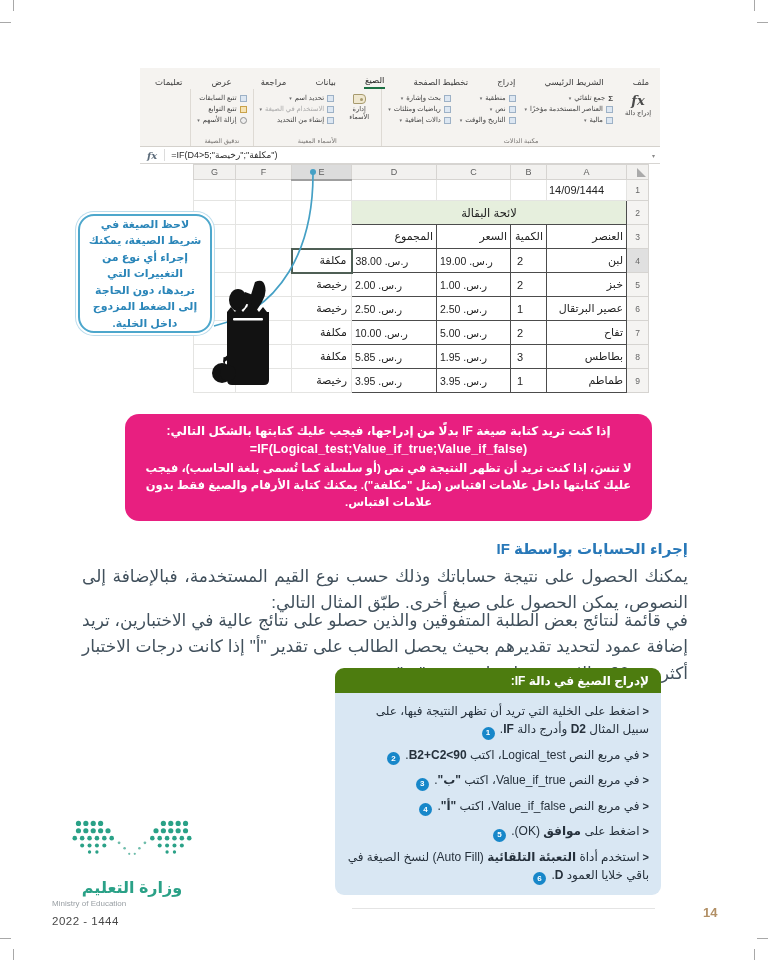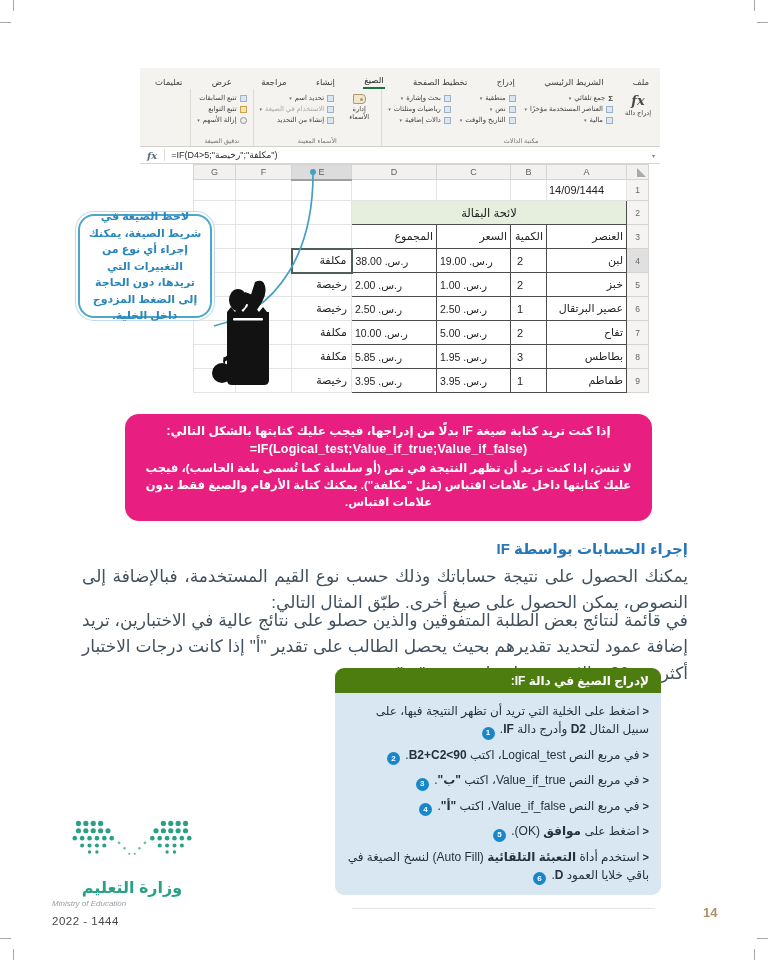--- a/index.html
+++ b/index.html
@@ -63,21 +63,21 @@
   .grid td.tt { background:#e6efdd; text-align:center; font-size:11.5px; }
   .grid td.hd { direction:rtl; text-align:right; font-size:11px; }
   .grid td.item { direction:rtl; text-align:right; }
   .grid td.qty { direction:rtl; text-align:left; padding-left:6px; }
   .grid td.money { direction:rtl; text-align:left; font-size:10.5px; }
   .grid td.res { direction:rtl; text-align:right; padding-right:4px; }
   .grid td.selcell { border:2px solid #4f5f55; }
   .grid td.date { direction:ltr; text-align:left; padding-left:2px; }
   
   .callout {
-    position:absolute; left:78px; top:214px; width:134px; height:104px;
+    position:absolute; left:78px; top:214px; width:134px; height:119px;
     background:#fff; border:2.5px solid #4da7cc; border-radius:16px;
     box-shadow:0 0 0 2px #ffffff, 0 0 0 3px #bcdcec;
     display:flex; align-items:center; justify-content:center; padding:6px 8px;
   }
   .callout p { direction:rtl; text-align:center; font-size:11px; line-height:1.5; color:#2b86b9; font-weight:bold; }
   .curve { position:absolute; left:140px; top:68px; pointer-events:none; }
   
   .bag { position:absolute; left:211px; top:278px; }
   
   .pinkbox {
@@ -107,21 +107,21 @@
   .bseg { font-weight:bold; }
   .circle {
     display:inline-flex; align-items:center; justify-content:center;
     width:13px; height:13px; border-radius:50%; background:#1787c9; color:#fff;
     font-size:8px; font-weight:bold; vertical-align:-2px; margin-right:2px;
   }
   
   .logo { position:absolute; left:52px; top:818px; width:160px; }
   .logo .dots { display:block; margin:0 auto 6px auto; }
   .logo .ar { direction:rtl; text-align:center; font-size:16px; font-weight:bold; color:#2aa187; letter-spacing:1px;margin-top:16px; }
-  .logo .en { font-size:8px; color:#9aa0a5; margin-top:2px;font-style:italic; }
+  .logo .en { font-size:8px; color:#9aa0a5; margin-top:2px; }
   .logo .yr { font-size:11.5px; color:#474747; margin-top:7px; letter-spacing:0.5px; }
   .footrule { position:absolute; left:352px; top:908px; width:303px; height:1px; background:#e4e4e4; }
   .pageno { position:absolute; left:703px; top:905px; font-size:13px; font-weight:bold; color:#b29066; }
 </style>
 </head>
 <body>
 
 <div class="crop" style="left:0;top:22px;width:11px;height:1px;"></div>
 <div class="crop" style="left:13px;top:0;width:1px;height:11px;"></div>
 <div class="crop" style="left:757px;top:22px;width:11px;height:1px;"></div>
@@ -132,21 +132,21 @@
 <div class="crop" style="left:754px;top:949px;width:1px;height:11px;"></div>
 
 <div class="excel">
 
   <div class="xl-tabs">
     <span class="xl-tab">ملف</span>
     <span class="xl-tab">الشريط الرئيسي</span>
     <span class="xl-tab">إدراج</span>
     <span class="xl-tab">تخطيط الصفحة</span>
     <span class="xl-tab active">الصيغ</span>
-    <span class="xl-tab">إنشاء</span>
+    <span class="xl-tab">بيانات</span>
     <span class="xl-tab">مراجعة</span>
     <span class="xl-tab">عرض</span>
     <span class="xl-tab">تعليمات</span>
   </div>
 
   <div class="xl-ribbon">
 
     <div class="rgroup">
       <div class="rgroup-body">
         <div class="bigbtn">

